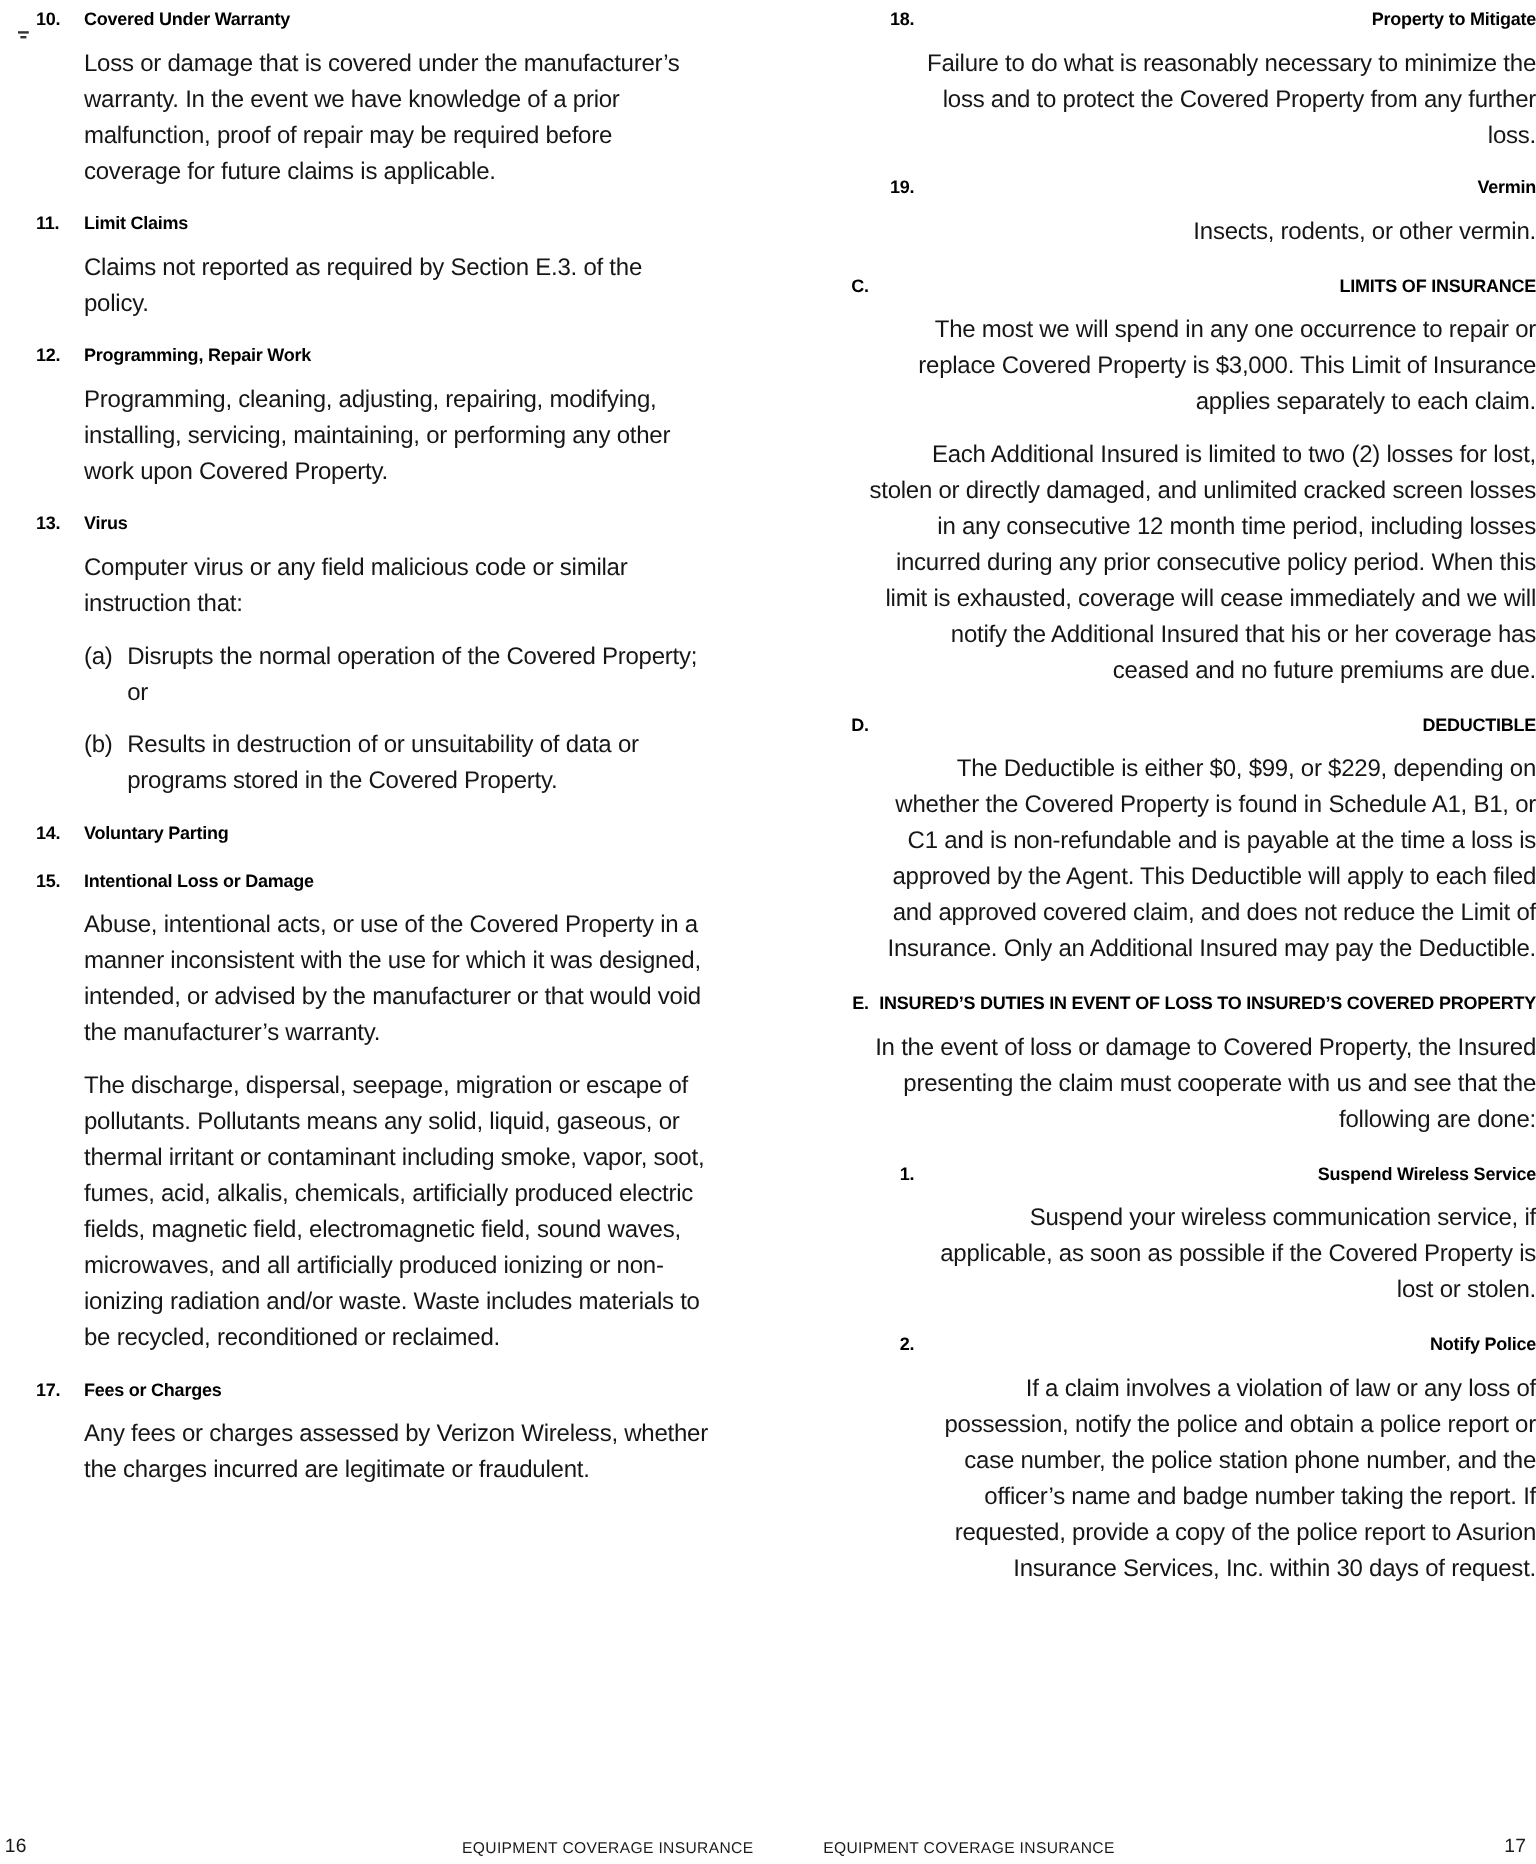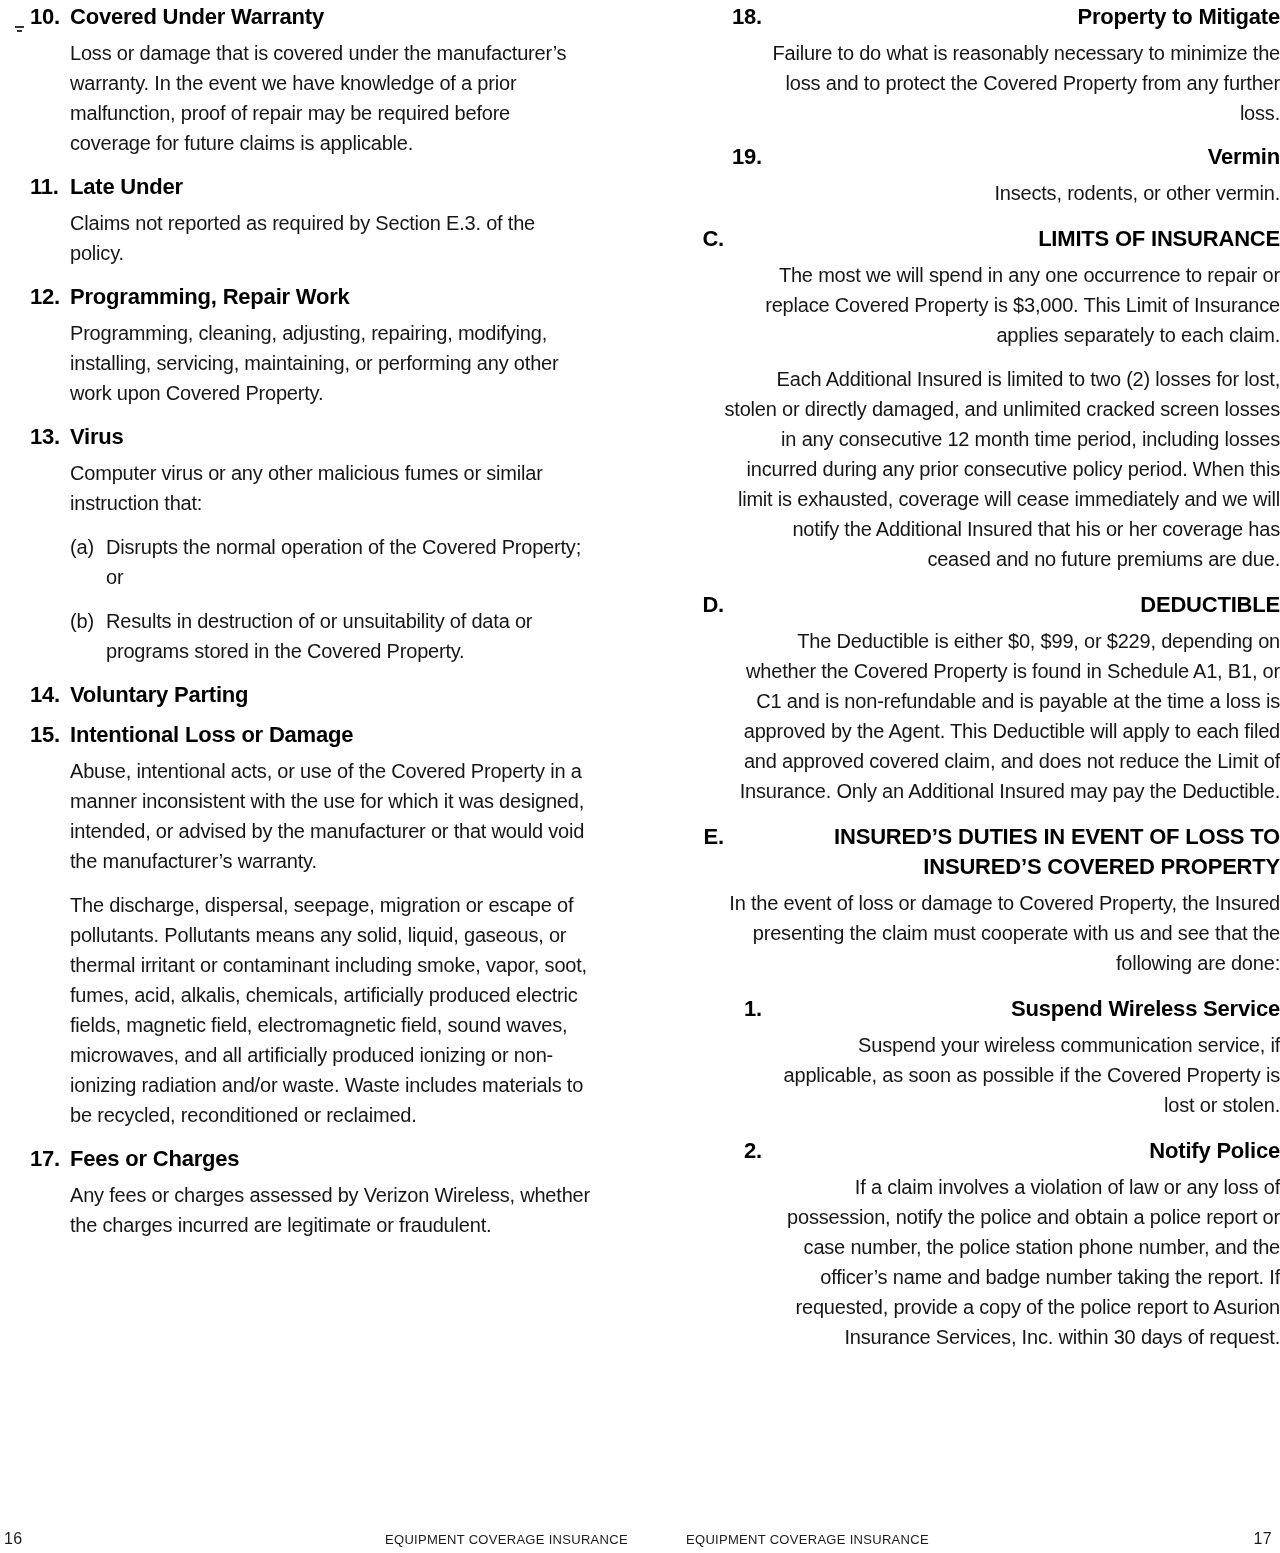--- a/index.html
+++ b/index.html
@@ -12,21 +12,21 @@
     letter-spacing: -0.2px;
   }
   .col { position: absolute; top: 2px; }
   .col-left  { left: 30px;  width: 562px; }
   .col-right { left: 690px; width: 590px; text-align: right; }
 
   .item { margin-bottom: 10px; }
   .letter-item { margin-top: 16px; }
   .col-left .item:first-child, .col-right .item:first-child { margin-top: 0; }
 
-  .item-head { display: flex; font-weight: 700; font-size: 22px; line-height: 30px; color: #000; }
+  .item-head { display: flex; font-weight: 700; font-size: 15px; line-height: 30px; color: #000; }
   .item-head .label { flex: none; }
   .item-head .title { flex: 1; }
 
   .num-item   > .item-head .label { width: 40px; }
   .num-item   > .item-body { padding-left: 40px; }
   .letter-item > .item-head .label { width: 34px; }
   .letter-item > .item-body { padding-left: 34px; }
   .col-right > .num-item { margin-left: 32px; }
 
   .item-body { font-size: 20px; line-height: 30px; }
@@ -64,42 +64,42 @@
           <span class="label">10.</span>
           <span class="title">Covered Under Warranty</span>
         </div>
         <div class="item-body">
           <p class="para">Loss or damage that is covered under the manufacturer’s warranty. In the event we have knowledge of a prior malfunction, proof of repair may be required before coverage for future claims is applicable.</p>
         </div>
       </div>
       <div class="item num-item">
         <div class="item-head">
           <span class="label">11.</span>
-          <span class="title">Late Under</span>
+          <span class="title">Limit Claims</span>
         </div>
         <div class="item-body">
           <p class="para">Claims not reported as required by Section E.3. of the policy.</p>
         </div>
       </div>
       <div class="item num-item">
         <div class="item-head">
           <span class="label">12.</span>
           <span class="title">Programming, Repair Work</span>
         </div>
         <div class="item-body">
           <p class="para">Programming, cleaning, adjusting, repairing, modifying, installing, servicing, maintaining, or performing any other work upon Covered Property.</p>
         </div>
       </div>
       <div class="item num-item">
         <div class="item-head">
           <span class="label">13.</span>
           <span class="title">Virus</span>
         </div>
         <div class="item-body">
-          <p class="para">Computer virus or any other malicious fumes or similar instruction that:</p>
+          <p class="para">Computer virus or any field malicious code or similar instruction that:</p>
           <div class="sub">
             <span class="sub-label">(a)</span>
             <span class="sub-text">Disrupts the normal operation of the Covered Property; or</span>
           </div>
           <div class="sub">
             <span class="sub-label">(b)</span>
             <span class="sub-text">Results in destruction of or unsuitability of data or programs stored in the Covered Property.</span>
           </div>
         </div>
       </div>

